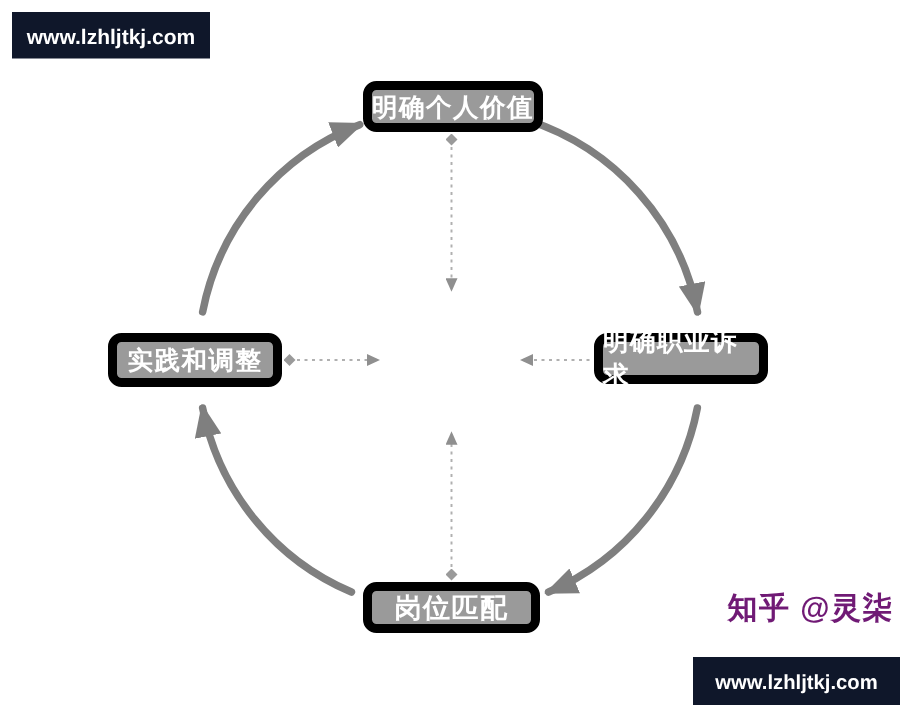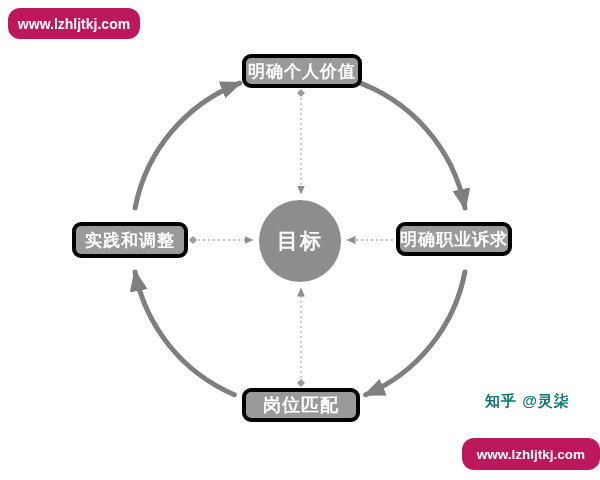--- a/index.html
+++ b/index.html
@@ -6,47 +6,47 @@
   body{
     width:600px;height:480px;position:relative;overflow:hidden;
     background:#ffffff;
     font-family:"Liberation Sans","DejaVu Sans",sans-serif;
   }
   .canvas{position:absolute;inset:0;}
   svg.links{position:absolute;left:0;top:0;}
 
   .node{
     position:absolute;display:flex;align-items:center;justify-content:center;
-    background:#9a9a9a;border:4px solid #000000;border-radius:9px;
+    background:#9a9a9a;border:6px solid #000000;border-radius:9px;
     color:#ffffff;font-weight:bold;font-size:17px;letter-spacing:1px;
     box-sizing:border-box;z-index:3;
   }
   .node-top{left:242px;top:54px;width:120px;height:34px;}
   .node-right{left:396px;top:222px;width:116px;height:34px;}
   .node-bottom{left:242px;top:388px;width:118px;height:34px;font-size:18px;}
   .node-left{left:72px;top:222px;width:116px;height:36px;}
 
   .center-circle{
     position:absolute;left:259px;top:200px;width:82px;height:82px;
     border-radius:50%;background:#8d8d8d;
     display:flex;align-items:center;justify-content:center;
     color:#ffffff;font-weight:bold;font-size:21px;letter-spacing:2px;z-index:3;
   }
 
   .banner{
-    position:absolute;background:#be185d;color:#ffffff;
+    position:absolute;background:#0f172a;color:#ffffff;
     display:flex;align-items:center;justify-content:center;
-    font-weight:bold;font-size:14px;z-index:5;border-radius:12px;
+    font-weight:bold;font-size:14px;z-index:5;
   }
   .banner-top-left{left:8px;top:8px;width:132px;height:31px;}
   .banner-bottom-right{right:0;bottom:10px;width:138px;height:32px;font-size:13.5px;}
 
   .watermark{
     position:absolute;left:485px;top:392px;z-index:4;
-    color:#0f766e;font-size:15px;font-weight:bold;letter-spacing:1px;
+    color:#701a75;font-size:20px;font-weight:bold;letter-spacing:1px;
     text-shadow:0 1px 0 #ffffff;
     white-space:nowrap;
     text-align:right;
   }
 </style>
 </head>
 <body>
 
 <div class="canvas">
 
@@ -80,23 +80,20 @@
   <div class="node node-right">
     <span>明确职业诉求</span>
   </div>
   <div class="node node-left">
     <span>实践和调整</span>
   </div>
   <div class="node node-bottom">
     <span>岗位匹配</span>
   </div>
 
-  <div class="center-circle">
-    <span>目标</span>
-  </div>
 
   <div class="banner banner-top-left">
     <span>www.lzhljtkj.com</span>
   </div>
   <div class="banner banner-bottom-right">
     <span>www.lzhljtkj.com</span>
   </div>
   <div class="watermark">知乎 @灵柒</div>
 
 </div>

